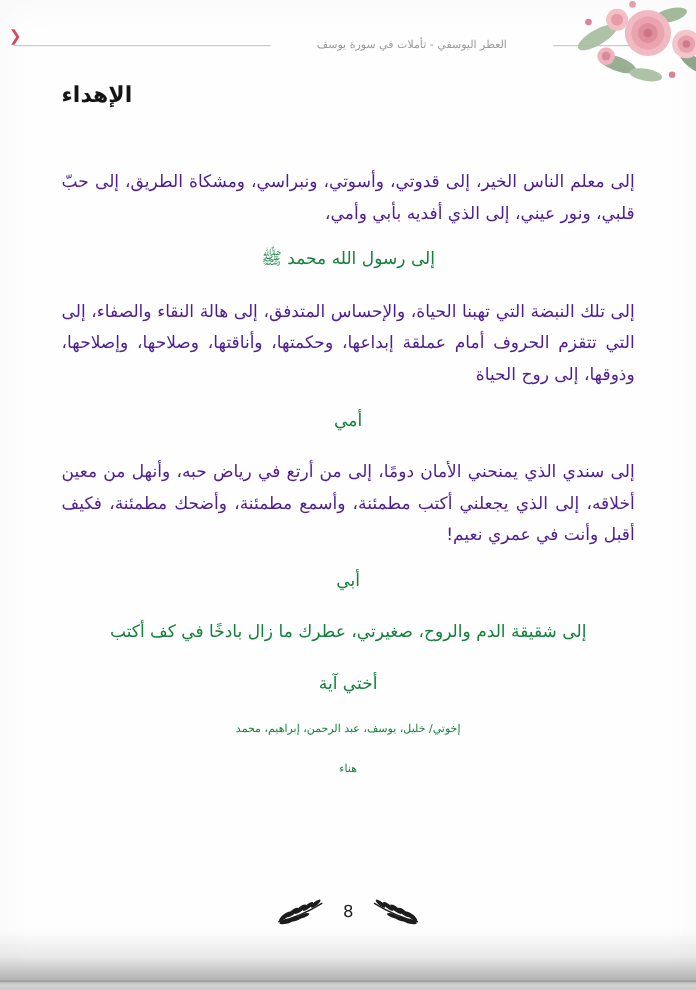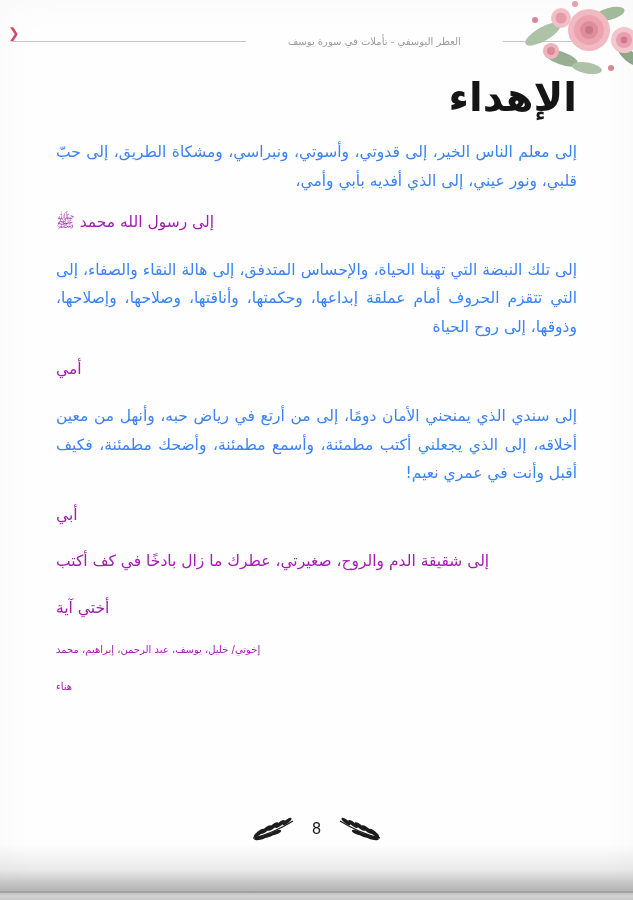--- a/index.html
+++ b/index.html
@@ -52,39 +52,39 @@
   }
 
   
   .content {
     position: absolute;
     top: 64px;
     left: 56px; right: 56px;
     direction: rtl;
   }
   .title {
-    margin: 10px 0 18px;
-    text-align: right;
-    font-size: 40px;
+    margin: 10px 0 53px;
+    text-align: left;
+    font-size: 20px;
     font-weight: 700;
     color: #151515;
   }
   .para {
     margin: 0 0 14px;
     font-size: 15.5px;
     line-height: 1.85;
     text-align: justify;
-    color: #3b82f6;
+    color: #4c1d95;
   }
   .center {
     margin: 4px 0 20px;
-    text-align: left;
+    text-align: center;
     font-size: 15.5px;
     line-height: 1.7;
-    color: #a21caf;
+    color: #15803d;
   }
   .c-small { font-size: 10px; }
   .gap-top { margin-top: 34px; }
 
   
   .footer {
     position: absolute;
     bottom: 58px; left: 0; right: 0;
     display: flex;
     justify-content: center;

